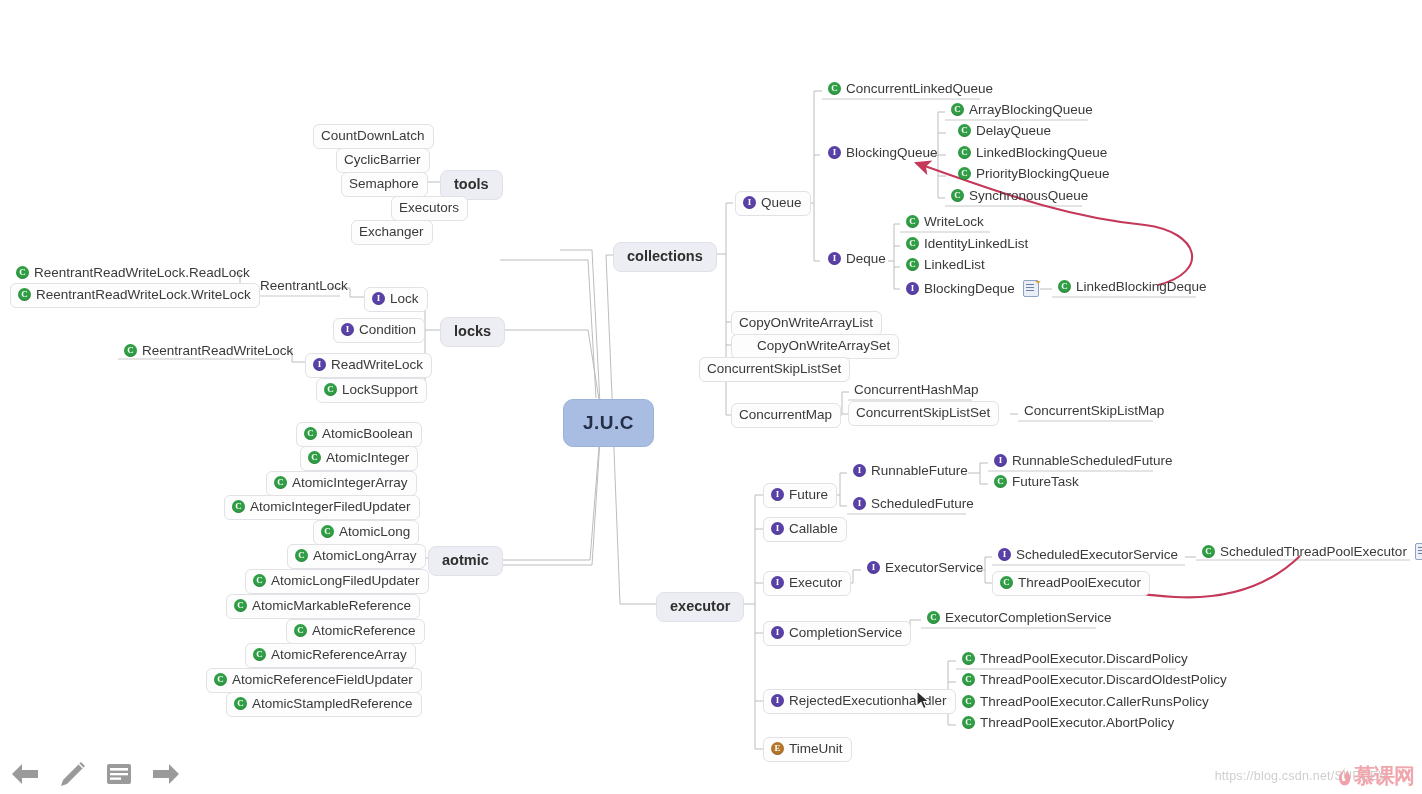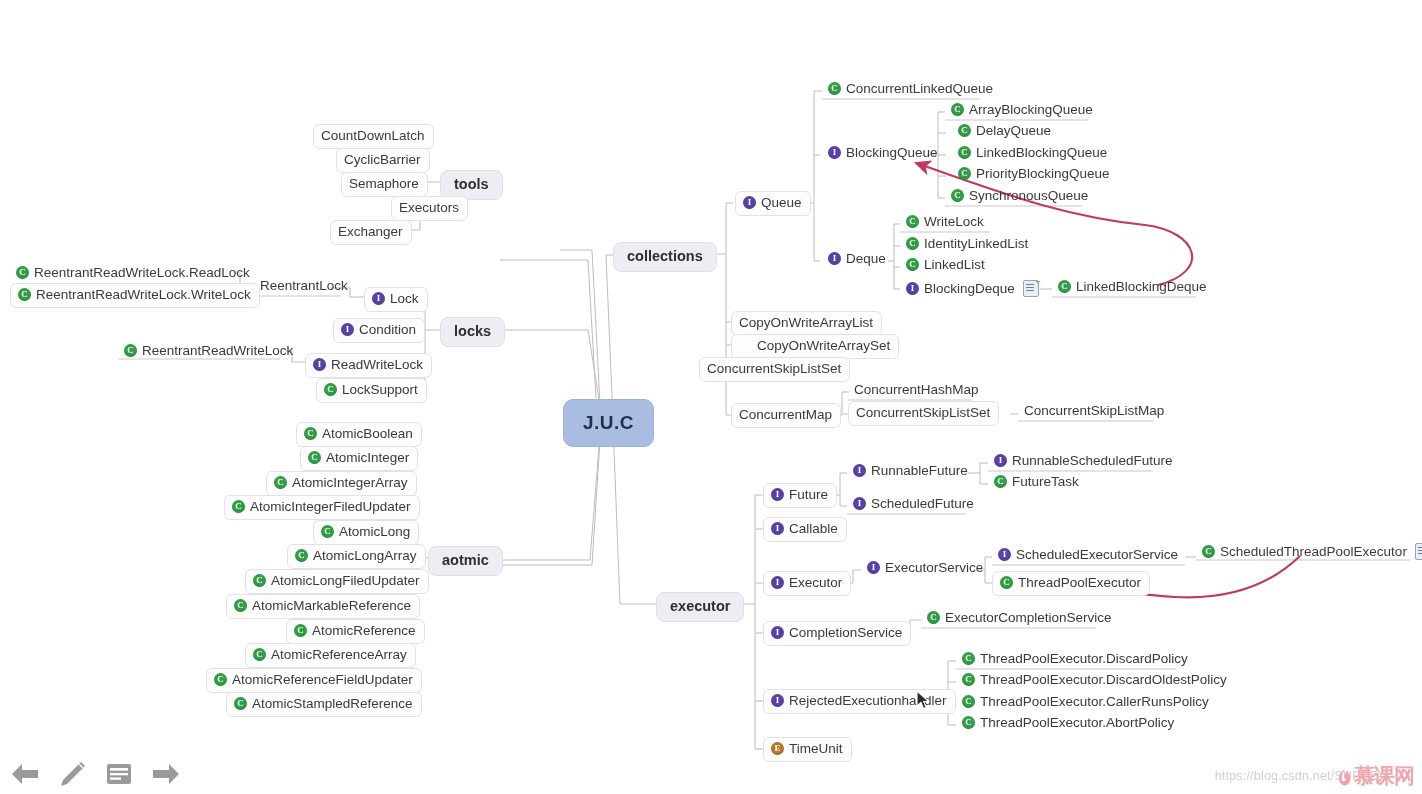--- a/index.html
+++ b/index.html
@@ -303,21 +303,21 @@
     </div>
   <div class="node chip" style="left:336px;top:148px;">
     <span>CyclicBarrier</span>
     </div>
   <div class="node chip" style="left:341px;top:172px;">
     <span>Semaphore</span>
     </div>
   <div class="node chip" style="left:351px;top:196px;margin-left:40px;">
     <span>Executors</span>
     </div>
-  <div class="node chip" style="left:330px;top:220px;">
+  <div class="node chip" style="left:351px;top:220px;">
     <span>Exchanger</span>
     </div>
 
   <div class="node chip" style="left:364px;top:287px;">
     <span class="ico ico-i">I</span>
     <span>Lock</span>
     </div>
   <div class="node chip" style="left:333px;top:318px;">
     <span class="ico ico-i">I</span>
     <span>Condition</span>

